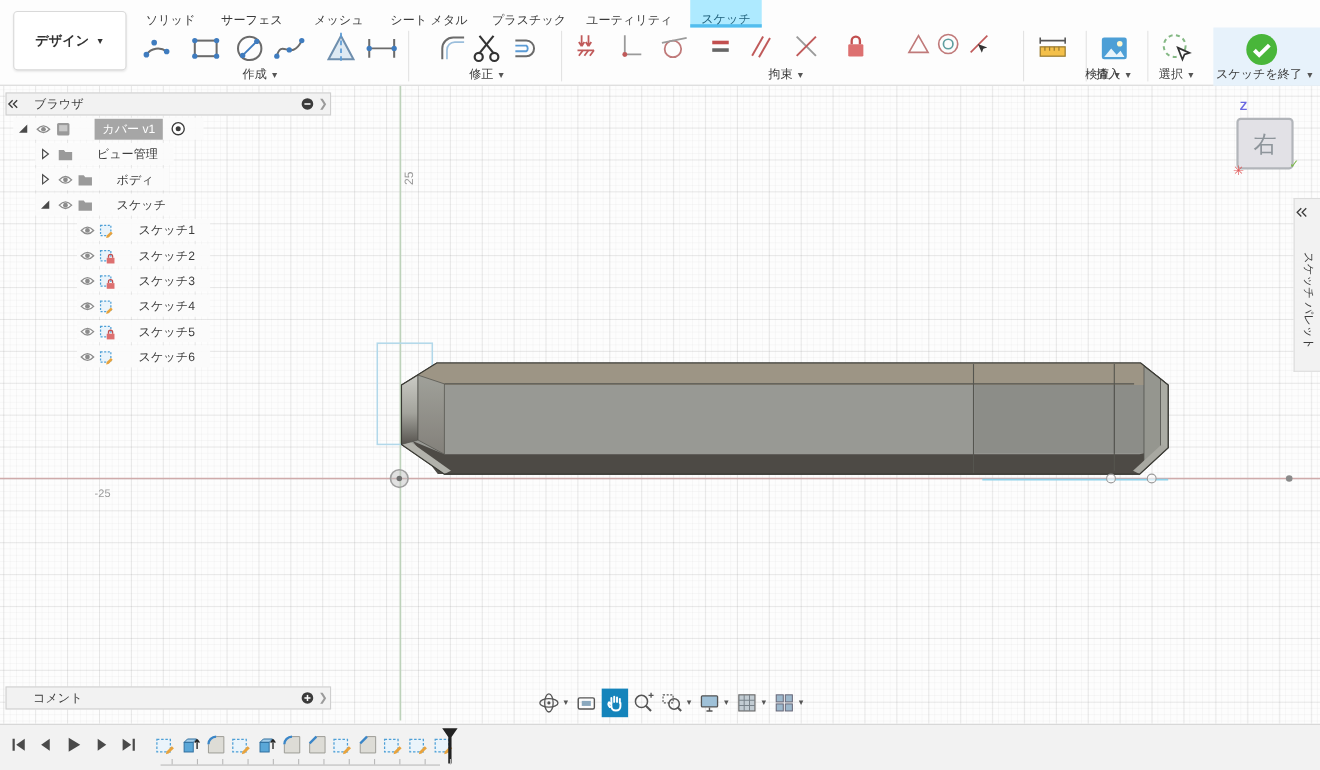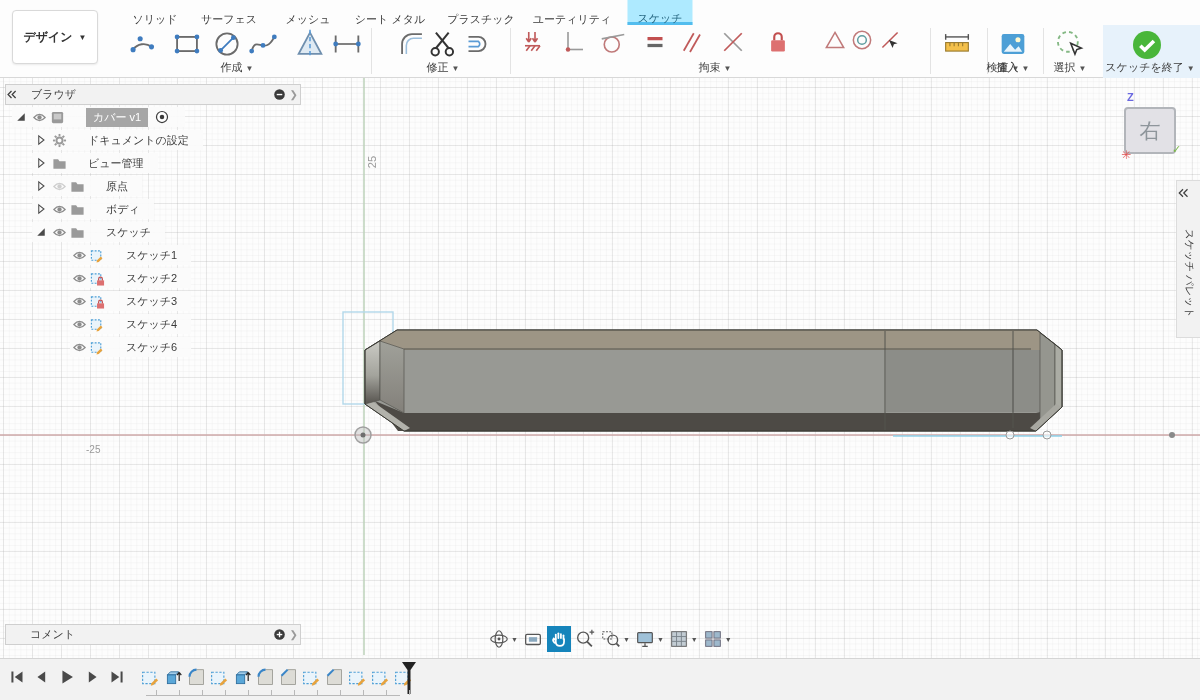--- a/index.html
+++ b/index.html
@@ -2,21 +2,21 @@
 <html><head>
 <meta charset="utf-8">
 <style>
   * { margin:0; padding:0; box-sizing:border-box; }
   html,body { width:1200px; height:700px; overflow:hidden; }
   body { font-family:"Liberation Sans","DejaVu Sans",sans-serif; font-size:11px; color:#3c3c3c; background:#fdfdfd; }
   #app { position:relative; width:1200px; height:700px; }
 
   
   #toolbar { position:absolute; left:0; top:0; width:1200px; height:78px; background:#fdfdfd; border-bottom:1px solid #d8d8d8; z-index:30; }
-  #design-btn { position:absolute; left:12px; top:10px; width:86px; height:54px; background:#fff; border:1px solid #d9d9d9; border-radius:4px; box-shadow:0 1px 2px rgba(0,0,0,0.08); display:flex; align-items:center; justify-content:center; font-size:12px; font-weight:bold; color:#333; }
+  #design-btn { position:absolute; left:12px; top:10px; width:103px; height:54px; background:#fff; border:1px solid #d9d9d9; border-radius:4px; box-shadow:0 1px 2px rgba(0,0,0,0.08); display:flex; align-items:center; justify-content:center; font-size:12px; font-weight:bold; color:#333; }
   .tab { position:absolute; top:0; height:25px; line-height:25px; transform:translateX(-50%); white-space:nowrap; font-size:11px; color:#3a3a3a; padding:7px 10px; }
   .tab.active { background:#aeeaff; color:#20617c; border-bottom:3px solid #53bdee; line-height:22px; }
   .tb-icon { position:absolute; transform:translateX(-50%); top:31px; }
   .tb-label { position:absolute; transform:translateX(-50%); top:60px; white-space:nowrap; font-size:11px; color:#3c3c3c; }
   .tb-label .caret { font-size:8px; color:#555; }
   .tb-div { position:absolute; top:28px; height:46px; width:1px; background:#e3e3e3; }
   #finish-block { position:absolute; left:1103px; top:25px; width:97px; height:53px; background:#e7f2fb; }
 
   
   #canvas { position:absolute; left:0; top:78px; width:1200px; height:580px; background-color:#fdfdfd;
@@ -326,70 +326,24 @@
       </div>
       <div class="trow">
         <span class="bgwrap" style="margin-left:32px">
           <span class="slot">
             <svg width="12" height="12" viewBox="0 0 16 16">
               <path d="M5 2.5 L12 8 L5 13.5 Z" fill="none" stroke="#4a4a4a" stroke-width="1.4"></path>
             </svg>
           </span>
           <span class="slot">
             <svg width="15" height="15" viewBox="0 0 16 16">
-              <circle cx="8" cy="8" r="3.2" fill="none" stroke="#9a9a9a" stroke-width="2"></circle>
-              <g stroke="#9a9a9a" stroke-width="2">
-                <line x1="8" y1="1" x2="8" y2="3.5"></line>
-                <line x1="8" y1="12.5" x2="8" y2="15"></line>
-                <line x1="1" y1="8" x2="3.5" y2="8"></line>
-                <line x1="12.5" y1="8" x2="15" y2="8"></line>
-                <line x1="3" y1="3" x2="4.8" y2="4.8"></line>
-                <line x1="11.2" y1="11.2" x2="13" y2="13"></line>
-                <line x1="13" y1="3" x2="11.2" y2="4.8"></line>
-                <line x1="4.8" y1="11.2" x2="3" y2="13"></line>
-              </g>
-            </svg>
-          </span>
-          <span class="tlabel">ドキュメントの設定</span>
-        </span>
-      </div>
-      <div class="trow">
-        <span class="bgwrap" style="margin-left:32px">
-          <span class="slot">
-            <svg width="12" height="12" viewBox="0 0 16 16">
-              <path d="M5 2.5 L12 8 L5 13.5 Z" fill="none" stroke="#4a4a4a" stroke-width="1.4"></path>
-            </svg>
-          </span>
-          <span class="slot">
-            <svg width="15" height="15" viewBox="0 0 16 16">
               <path d="M1.5 3.5 h5 l1.5 2 h6.5 v8 h-13 z" fill="#9a9a9a"></path>
             </svg>
           </span>
           <span class="tlabel">ビュー管理</span>
-        </span>
-      </div>
-      <div class="trow">
-        <span class="bgwrap" style="margin-left:32px">
-          <span class="slot">
-            <svg width="12" height="12" viewBox="0 0 16 16">
-              <path d="M5 2.5 L12 8 L5 13.5 Z" fill="none" stroke="#4a4a4a" stroke-width="1.4"></path>
-            </svg>
-          </span>
-          <span class="slot">
-            <svg width="15" height="15" viewBox="0 0 16 16">
-              <path d="M2 8 Q8 1.5 14 8 Q8 14.5 2 8 Z" fill="none" stroke="#cecece" stroke-width="1.3"></path>
-              <circle cx="8" cy="8" r="2.3" fill="#cecece"></circle>
-            </svg>
-          </span>
-          <span class="slot">
-            <svg width="15" height="15" viewBox="0 0 16 16">
-              <path d="M1.5 3.5 h5 l1.5 2 h6.5 v8 h-13 z" fill="#9a9a9a"></path>
-            </svg>
-          </span>
-          <span class="tlabel">原点</span>
         </span>
       </div>
       <div class="trow">
         <span class="bgwrap" style="margin-left:32px">
           <span class="slot">
             <svg width="12" height="12" viewBox="0 0 16 16">
               <path d="M5 2.5 L12 8 L5 13.5 Z" fill="none" stroke="#4a4a4a" stroke-width="1.4"></path>
             </svg>
           </span>
           <span class="slot">
@@ -488,20 +442,38 @@
               <circle cx="8" cy="8" r="2.3" fill="#8c8c8c"></circle>
             </svg>
           </span>
           <span class="slot">
             <svg width="15" height="15" viewBox="0 0 16 16">
               <rect x="1.5" y="3" width="10" height="10" fill="#eaf4fb" stroke="#4d9fd6" stroke-width="1.2" stroke-dasharray="2 1.5"></rect>
               <path d="M7.5 13 l4-4 1.8 1.8 -4 4 -2.4 .6 z" fill="#e8a33d"></path>
             </svg>
           </span>
           <span class="tlabel">スケッチ4</span>
+        </span>
+      </div>
+      <div class="trow">
+        <span class="bgwrap" style="margin-left:70px">
+          <span class="slot">
+            <svg width="15" height="15" viewBox="0 0 16 16">
+              <path d="M2 8 Q8 1.5 14 8 Q8 14.5 2 8 Z" fill="none" stroke="#8c8c8c" stroke-width="1.3"></path>
+              <circle cx="8" cy="8" r="2.3" fill="#8c8c8c"></circle>
+            </svg>
+          </span>
+          <span class="slot">
+            <svg width="15" height="15" viewBox="0 0 16 16">
+              <rect x="1.5" y="3" width="10" height="10" fill="#eaf4fb" stroke="#4d9fd6" stroke-width="1.2" stroke-dasharray="2 1.5"></rect>
+              <rect x="7.5" y="10" width="7.5" height="5.5" fill="#dd7070"></rect>
+              <path d="M9.2 10 V8.6 a2 2 0 0 1 4 0 V10" fill="none" stroke="#c24f4f" stroke-width="1.3"></path>
+            </svg>
+          </span>
+          <span class="tlabel">スケッチ5</span>
         </span>
       </div>
       <div class="trow">
         <span class="bgwrap" style="margin-left:70px">
           <span class="slot">
             <svg width="15" height="15" viewBox="0 0 16 16">
               <path d="M2 8 Q8 1.5 14 8 Q8 14.5 2 8 Z" fill="none" stroke="#8c8c8c" stroke-width="1.3"></path>
               <circle cx="8" cy="8" r="2.3" fill="#8c8c8c"></circle>
             </svg>
           </span>

